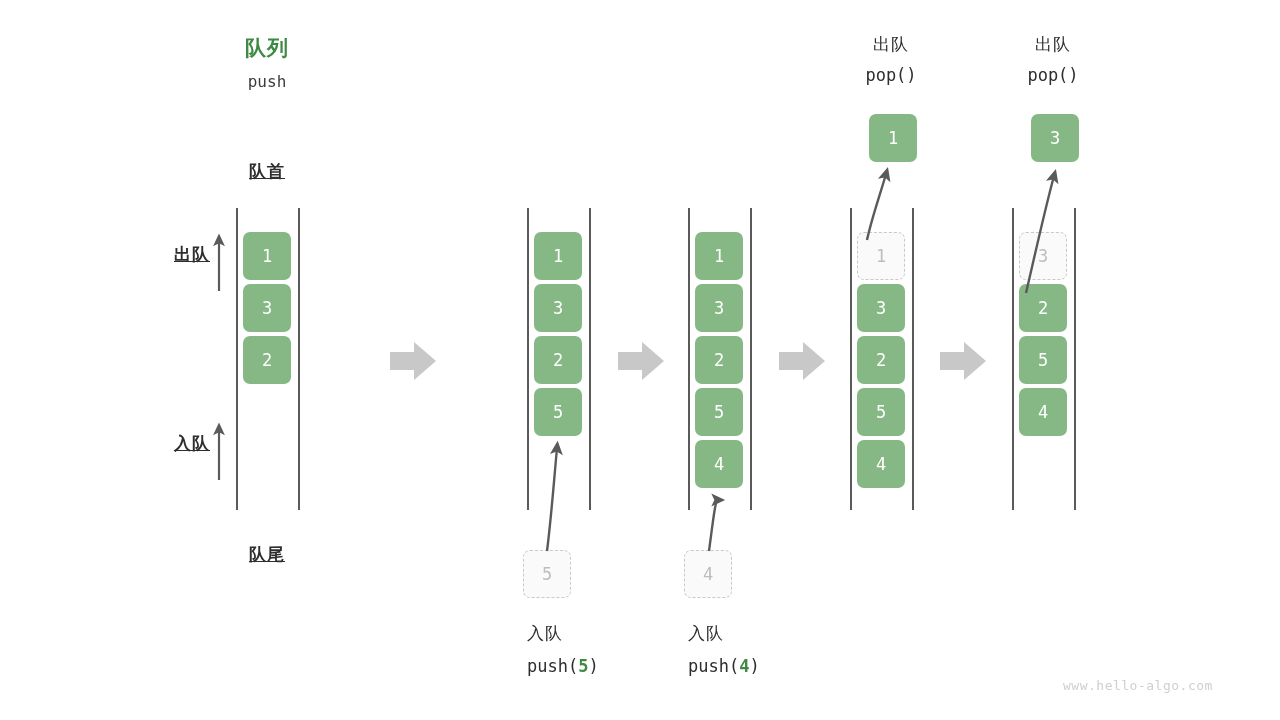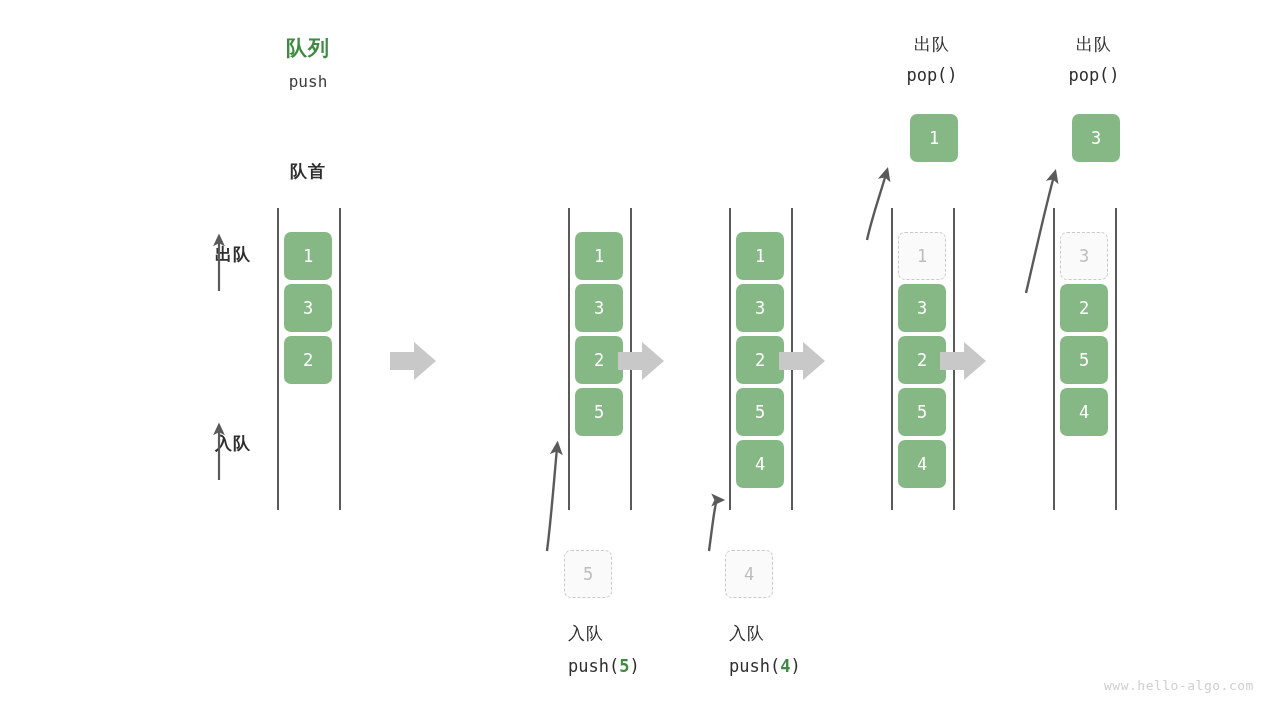--- a/index.html
+++ b/index.html
@@ -3,34 +3,34 @@
 <meta charset="utf-8">
 <title>Queue Diagram</title>
 <style>
   html,body{margin:0;padding:0;}
   body{
     width:1280px;height:720px;background:#fff;overflow:hidden;
     font-family:"DejaVu Sans","Liberation Sans",sans-serif;
     -webkit-font-smoothing:antialiased;
   }
   #stage{position:relative;width:1280px;height:720px;}
-  .abs{position:absolute;margin-left:41px;}
+  .abs{position:absolute;}
 
   
   .title-cn{
     font-weight:bold;font-size:21px;color:#3e8a43;
     text-align:center;letter-spacing:1px;white-space:nowrap;
   }
   .title-en{
     font-family:"DejaVu Sans Mono","Liberation Mono",monospace;
     font-size:16px;color:#3c3c3c;text-align:center;white-space:nowrap;
   }
   .side-label{
     font-weight:bold;font-size:17px;color:#2e2e2e;
-    text-align:center;white-space:nowrap;letter-spacing:1px;
+    text-align:center;white-space:nowrap;letter-spacing:1px;text-decoration:underline;
   }
   .op-label-cn{
     font-size:17px;color:#2e2e2e;text-align:center;white-space:nowrap;
     letter-spacing:1px;
   }
   .op-label-code{
     font-family:"DejaVu Sans Mono","Liberation Mono",monospace;
     font-size:17px;color:#2e2e2e;text-align:center;white-space:nowrap;
   }
   .op-label-code .arg{color:#3e8a43;font-weight:bold;}
@@ -62,20 +62,21 @@
 </style>
 </head>
 <body>
 
 <div id="stage">
 
   <div class="abs title-cn" style="left:167px;top:34px;width:200px;">队列</div>
   <div class="abs title-en" style="left:167px;top:72px;width:200px;">push</div>
 
   <div class="abs side-label" style="left:167px;top:160px;width:200px;">队首</div>
+  <div class="abs side-label" style="left:167px;top:543px;width:200px;">队尾</div>
 
   <div class="abs side-label" style="left:140px;top:243px;width:70px;text-align:right;">出队</div>
   <div class="abs side-label" style="left:140px;top:432px;width:70px;text-align:right;">入队</div>
 
   <div id="steps-layer">
       <div>
         <div class="abs rail" style="left: 236px; top: 208px; height: 302px;"></div>
         <div class="abs rail" style="left: 298px; top: 208px; height: 302px;"></div>
         <div class="abs cell" style="left: 243px; top: 232px;">1</div>
         <div class="abs cell" style="left: 243px; top: 284px;">3</div>

